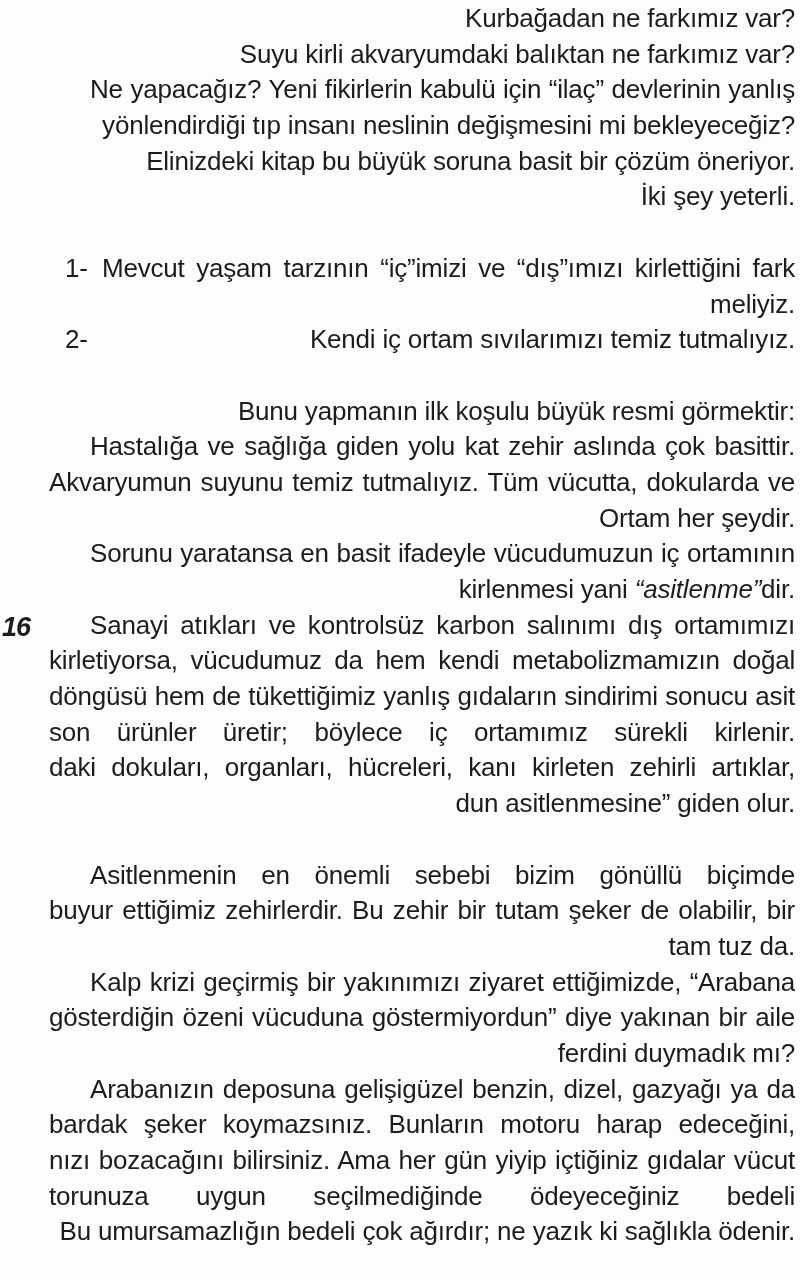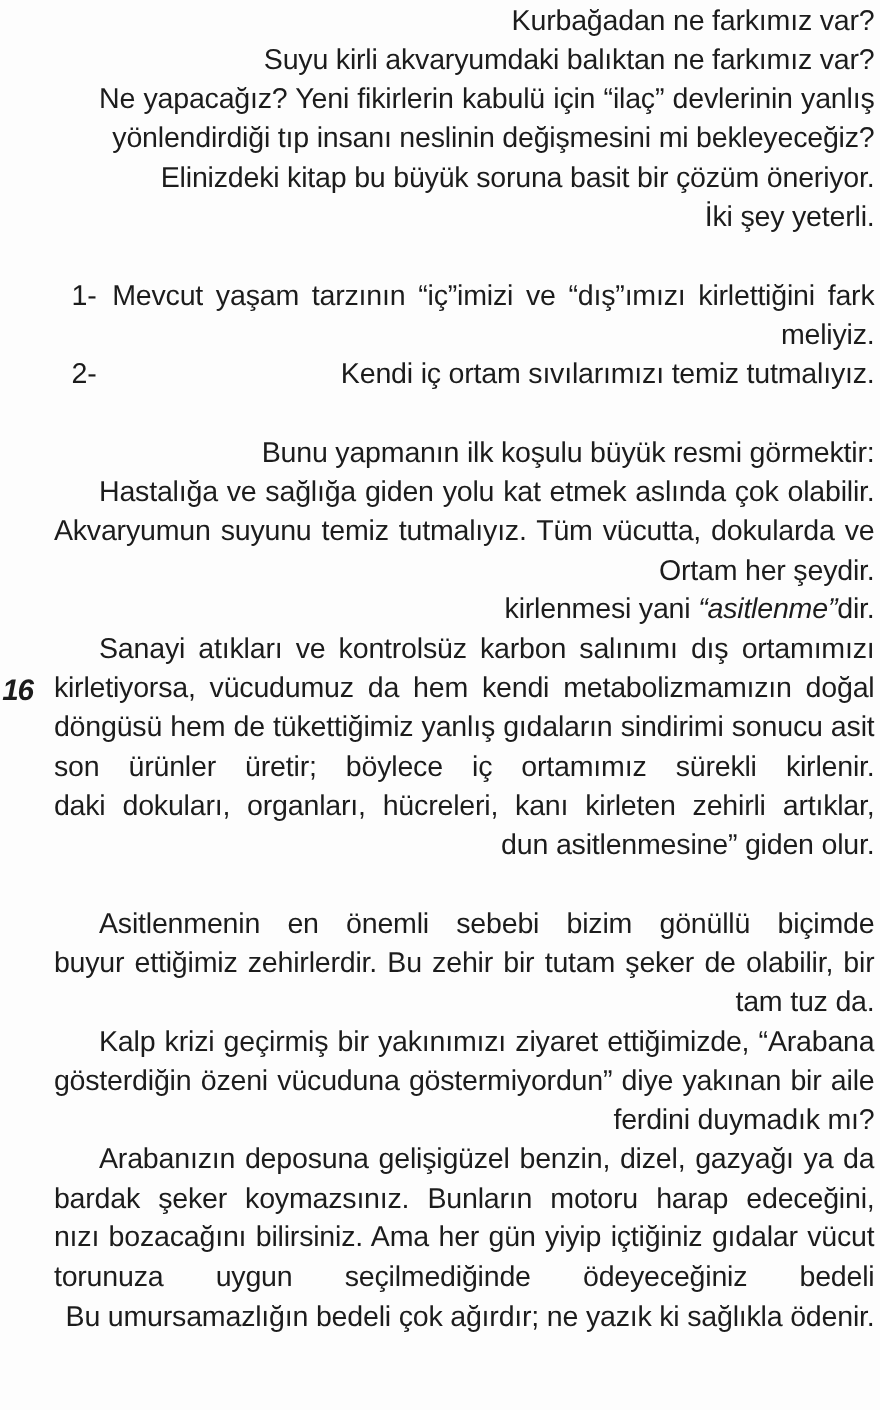--- a/index.html
+++ b/index.html
@@ -72,23 +72,24 @@
         <div class="line indent">Elinizdeki kitap bu büyük soruna basit bir çözüm öneriyor.</div>
         <div class="line indent">İki şey yeterli.</div>
       </div>
       <div class="block gap">
         <div class="line just hang"><span class="marker">1-</span>Mevcut yaşam tarzının “iç”imizi ve “dış”ımızı kirlettiğini fark et-</div>
         <div class="line hang">meliyiz.</div>
         <div class="line hang"><span class="marker">2-</span>Kendi iç ortam sıvılarımızı temiz tutmalıyız.</div>
       </div>
       <div class="block gap">
         <div class="line indent">Bunu yapmanın ilk koşulu büyük resmi görmektir:</div>
-        <div class="line just indent">Hastalığa ve sağlığa giden yolu kat etmek aslında çok olabilir.</div>
+        <div class="line just indent">Hastalığa ve sağlığa giden yolu kat zehir aslında çok basittir.</div>
         <div class="line just">Akvaryumun suyunu temiz tutmalıyız. Tüm vücutta, dokularda ve</div>
         <div class="line indent">Ortam her şeydir.</div>
+        <div class="line just indent">Sorunu yaratansa en basit ifadeyle vücudumuzun iç ortamının</div>
         <div class="line">kirlenmesi yani <i>“asitlenme”</i>dir.</div>
         <div class="line just indent">Sanayi atıkları ve kontrolsüz karbon salınımı dış ortamımızı nasıl</div>
         <div class="line just">kirletiyorsa, vücudumuz da hem kendi metabolizmamızın doğal</div>
         <div class="line just">döngüsü hem de tükettiğimiz yanlış gıdaların sindirimi sonucu asit</div>
         <div class="line just">son ürünler üretir; böylece iç ortamımız sürekli kirlenir. Vücudumuz-</div>
         <div class="line just">daki dokuları, organları, hücreleri, kanı kirleten zehirli artıklar, “vücu-</div>
         <div class="line">dun asitlenmesine” giden olur.</div>
       </div>
       <div class="block gap">
         <div class="line just indent">Asitlenmenin en önemli sebebi bizim gönüllü biçimde midemize</div>

